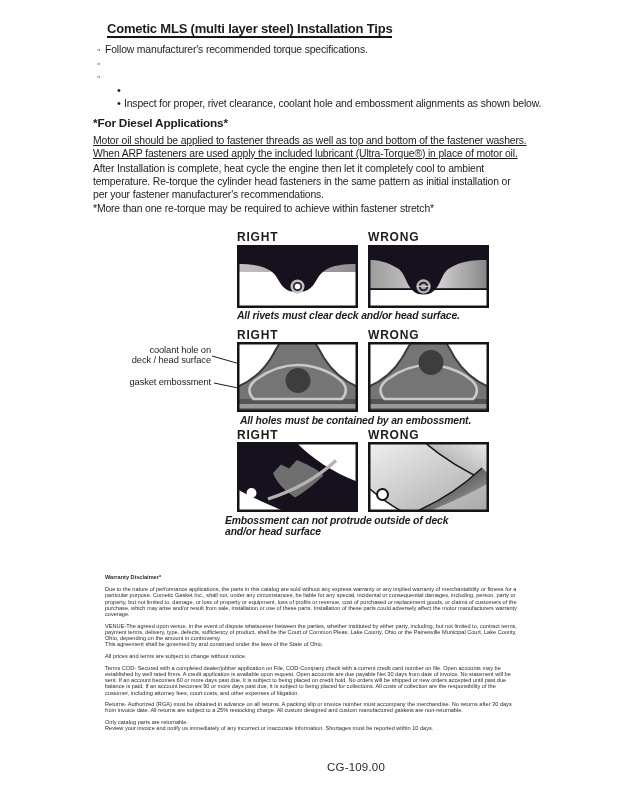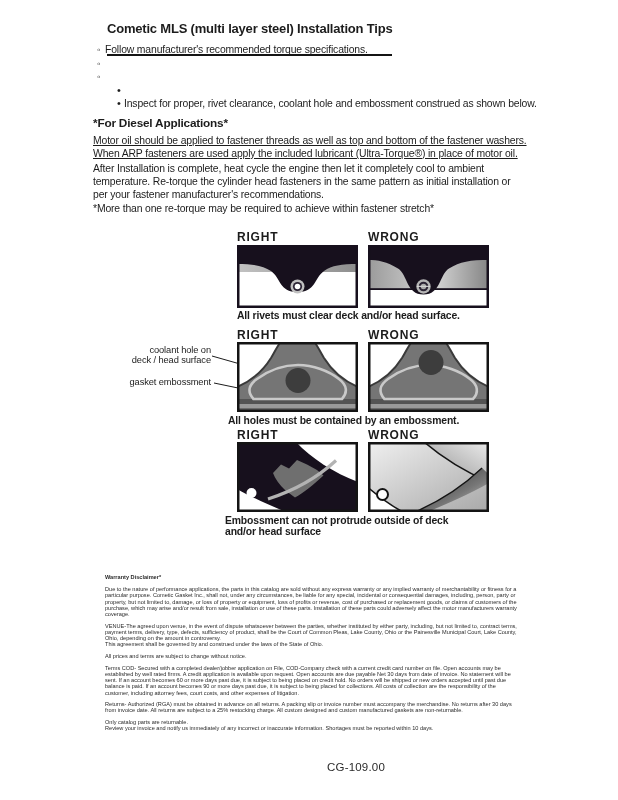--- a/index.html
+++ b/index.html
@@ -1,35 +1,35 @@
 <!DOCTYPE html>
 <html><head>
 <meta charset="utf-8">
 <style>
   html,body{margin:0;padding:0;background:#fff;}
   .page{position:relative;width:618px;height:800px;background:#ffffff;
         font-family:"Liberation Sans",sans-serif;color:#1c1c1c;overflow:hidden;}
   .abs{position:absolute;}
 
   .title{left:107px;top:21px;font-size:13px;font-weight:bold;letter-spacing:-0.2px;
-         border-bottom:2px solid #141414;padding-bottom:18px;}
+         border-bottom:2px solid #141414;padding-bottom:0;}
 
   .bullets{left:97px;top:43px;width:508px;font-size:10.4px;line-height:13.6px;letter-spacing:-0.15px;}
   .brow{display:flex;white-space:nowrap;}
   .bmark{width:8px;flex:0 0 8px;font-size:10px;}
   .brow.sub{padding-left:20px;}
   .brow.sub .bmark{width:7px;flex:0 0 7px;font-size:11px;}
 
   .dheading{left:93px;top:116px;font-size:11.8px;font-weight:bold;letter-spacing:-0.2px;}
   .dpara{left:93px;width:434px;font-size:10.4px;line-height:12.9px;letter-spacing:-0.15px;}
   .p1{top:135px;text-decoration:underline;} .p2{top:163px;} .pnote{top:203px;width:470px;}
 
   .figlabel{width:121px;font-size:12px;font-weight:bold;letter-spacing:0.8px;}
   .figbox{width:121px;line-height:0;}
-  .caption{font-size:10.4px;font-weight:bold;letter-spacing:-0.15px;}
+  .caption{font-size:10.4px;font-weight:bold;letter-spacing:-0.15px;font-style:italic;}
 
   .ann{font-size:9.3px;line-height:10.4px;text-align:right;letter-spacing:-0.1px;}
   .ann1{left:118px;top:345px;width:93px;}
   .ann2{left:88px;top:377px;width:123px;}
   .leaders{left:140px;top:340px;width:180px;height:70px;}
 
   .legal{left:105px;top:574px;width:413px;font-size:5.6px;line-height:6.2px;color:#2b2b2b;}
   .legal .lh{font-weight:bold;margin:0 0 6px 0;}
   .legal p{margin:0 0 5.5px 0;}
   .legal p.tight{margin-bottom:0;}
@@ -52,21 +52,21 @@
       <span class="bmark">◦</span>
     </div>
     <div class="brow">
       <span class="bmark">◦</span>
     </div>
     <div class="brow sub">
       <span class="bmark">•</span>
     </div>
     <div class="brow sub">
       <span class="bmark">•</span>
-      <span>Inspect for proper, rivet clearance, coolant hole and embossment construed as shown below.</span>
+      <span>Inspect for proper, rivet clearance, coolant hole and embossment alignments as shown below.</span>
     </div>
   </div>
 
   <div class="abs dheading">*For Diesel Applications*</div>
   <div class="abs dpara p1">Motor oil should be applied to fastener threads as well as top and bottom of the fastener washers. When ARP fasteners are used apply the included lubricant (Ultra-Torque®) in place of motor oil.</div>
   <div class="abs dpara p2">After Installation is complete, heat cycle the engine then let it completely cool to ambient temperature. Re-torque the cylinder head fasteners in the same pattern as initial installation or per your fastener manufacturer's recommendations.</div>
   <div class="abs dpara pnote">*More than one re-torque may be required to achieve within fastener stretch*</div>
 
   <div class="abs figlabel" style="left:237px;top:230px;">RIGHT</div>
   <div class="abs figlabel" style="left:368px;top:230px;">WRONG</div>
@@ -156,21 +156,21 @@
       <path d="M77.5,0 C80,3.5 83,9 87,16 C95,29 107,39 121,45" stroke="#3a3a3a" stroke-width="2" fill="none"></path>
       <rect x="1" y="57" width="119" height="5" fill="#545454"></rect>
       <rect x="1" y="62" width="119" height="4" fill="#9a9a9a"></rect>
       <rect x="1" y="66" width="119" height="3" fill="#6b6b6b"></rect>
       <path d="M16.5,57 C10,50 11.5,43 20,37 C33,27.5 47,23 61,23 C76,23 92,29 102,37 C110,43 111,50.5 105,57 Z" fill="none" stroke="#c9c9c9" stroke-width="2.6"></path>
       <circle cx="63" cy="20.5" r="12.5" fill="#3d3d3d"></circle>
       <rect x="1.25" y="1.25" width="118.5" height="67.5" fill="none" stroke="#141414" stroke-width="2.5"></rect>
     </svg>
   </div>
 
-  <div class="abs caption" style="left:228px;top:415px;">All holes must be contained by an embossment.</div>
+  <div class="abs caption" style="left:240px;top:415px;">All holes must be contained by an embossment.</div>
 
   <div class="abs figlabel" style="left:237px;top:428px;">RIGHT</div>
   <div class="abs figlabel" style="left:368px;top:428px;">WRONG</div>
 
   <div class="abs figbox" style="left:237px;top:442px;">
     <svg width="121" height="70" viewBox="0 0 121 70">
       <rect width="121" height="70" fill="#ffffff"></rect>
       <path d="M0,0 H59 C74,16 97,31 121,40 V70 H49 C32,63 14,55 0,47 Z" fill="#17101d"></path>
       <path d="M36,31 L44,22.5 L52,26.5 L60,18 L70,22.5 L80,28 L86.5,33.5 C77,42.5 66,51 58,55.5 L48.5,48.5 C42,42.5 38,36.5 36,31 Z" fill="#6f6f6f"></path>
       <path d="M31,57 C56,49 81,35 99,18.5" stroke="#b3b3b3" stroke-width="3.2" fill="none"></path>

